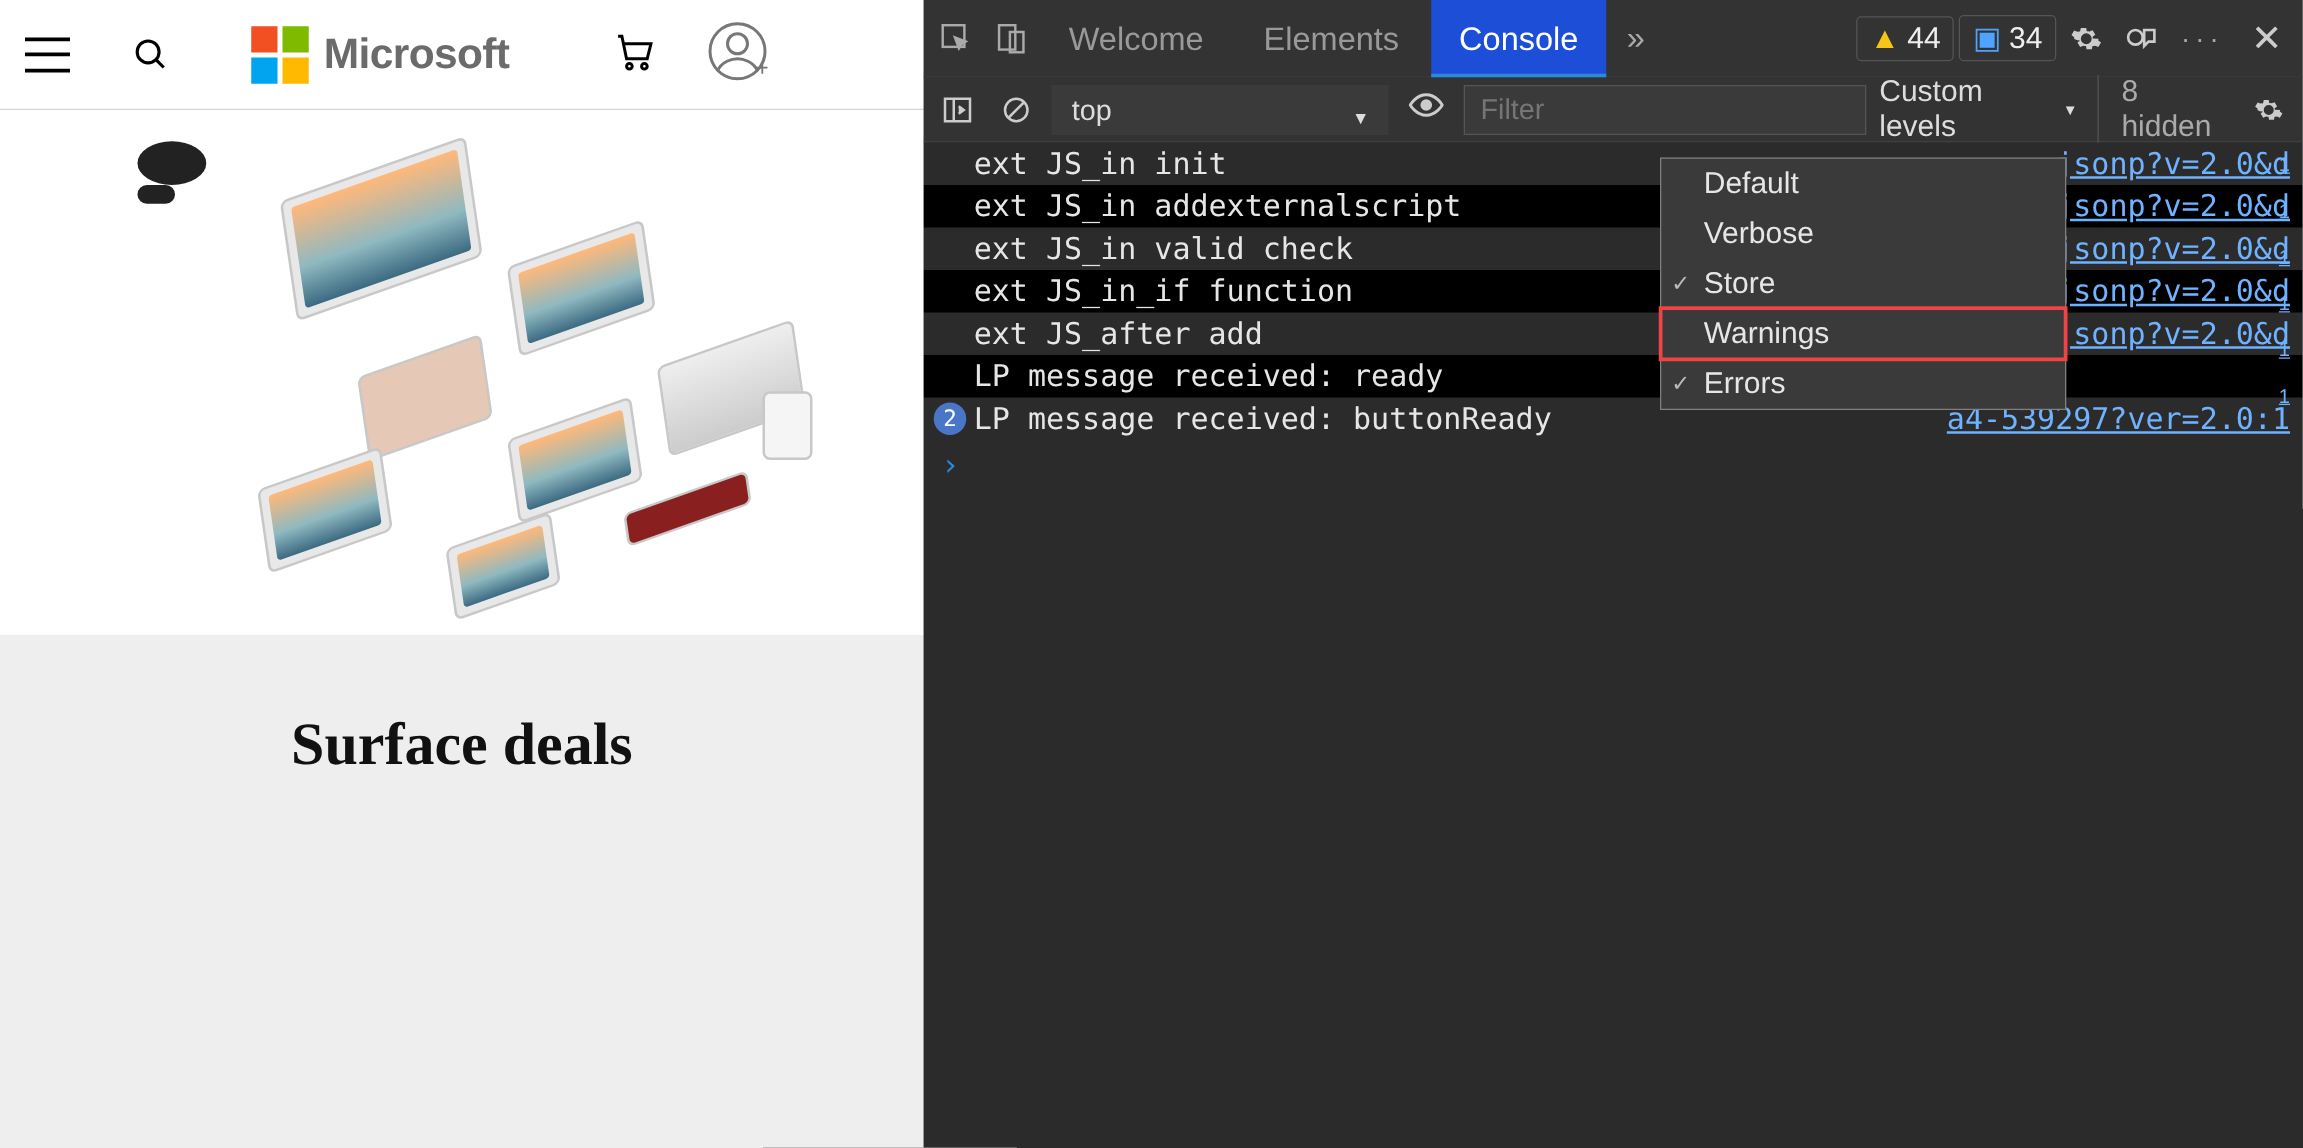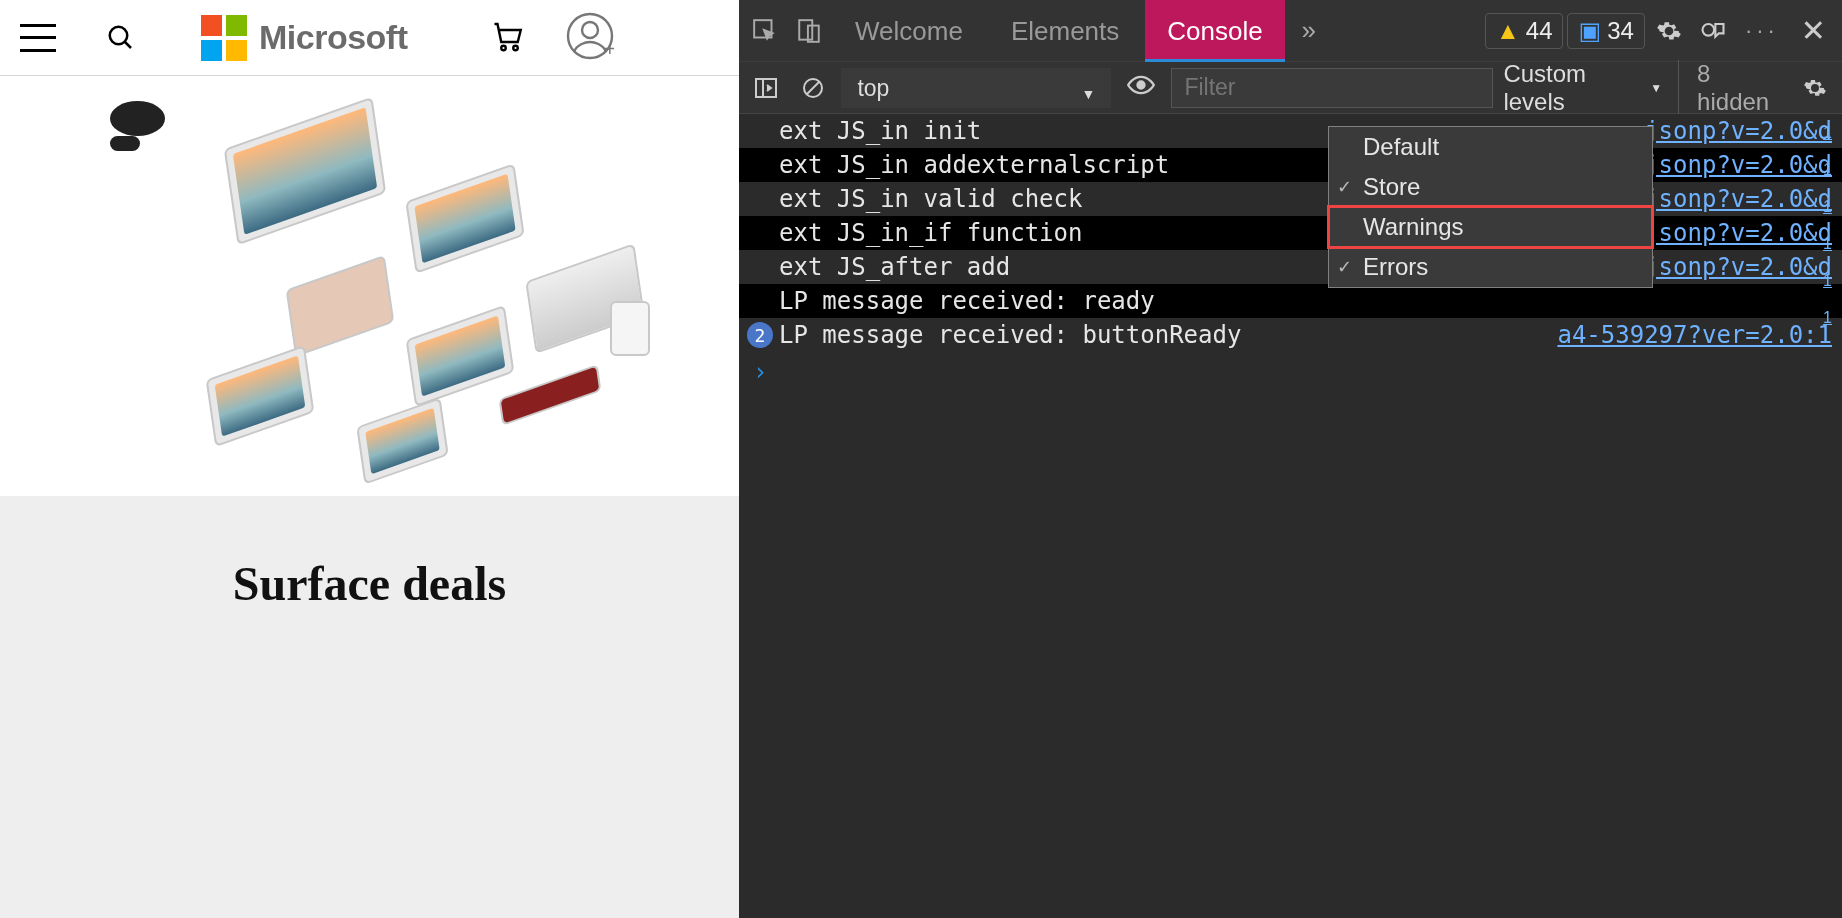--- a/index.html
+++ b/index.html
@@ -6,21 +6,21 @@
 body {
   display:flex;
   font-family: -apple-system, BlinkMacSystemFont, "Segoe UI", Arial, sans-serif;
   width:1842px; height:918px;
   overflow:hidden;
   background:#fff;
 }
 
 .left-pane { width:739px; height:918px; background:#fff; display:flex; flex-direction:column; }
 .ms-header {
-  height:76px; display:flex; align-items:center; padding:0 20px; gap:10px;
+  height:88px; display:flex; align-items:center; padding:0 20px; gap:10px;
   border-bottom:1px solid #d6d6d6;
 }
 .hamburger { width:36px; height:28px; display:flex; flex-direction:column; justify-content:space-between; margin-right:40px; cursor:pointer;}
 .hamburger div { height:3px; background:#000; }
 .search-ico { width:30px; height:30px; margin-right:55px; cursor:pointer;}
 .ms-logo { display:flex; align-items:center; gap:12px; margin-right:50px;}
 .ms-grid { width:46px; height:46px; display:grid; grid-template-columns:1fr 1fr; grid-template-rows:1fr 1fr; gap:4px;}
 .ms-grid div:nth-child(1){background:#f25022;}
 .ms-grid div:nth-child(2){background:#7fba00;}
 .ms-grid div:nth-child(3){background:#00a4ef;}
@@ -50,21 +50,21 @@
 .textblock h1{font-size:48px;font-weight:800;color:#111;margin-bottom:22px;}
 .textblock p{font-size:28px;color:#111;line-height:1.4;max-width:640px;margin:0 auto;}
 
 
 .right-pane { flex:1; height:918px; background:#2b2b2b; color:#ccc; display:flex; flex-direction:column; font-family:"Segoe UI",Arial,sans-serif;}
 .dt-topbar {
   height:62px; background:#333; display:flex; align-items:center; padding:0 6px; gap:4px; border-bottom:1px solid #3d3d3d;
 }
 .dt-ico {width:40px;height:40px;display:flex;align-items:center;justify-content:center;color:#aaa;cursor:pointer;font-size:20px;}
 .dt-tab {padding:0 22px;height:62px;line-height:62px;font-size:26px;color:#999;cursor:pointer;}
-.dt-tab.active{color:#fff;border-bottom:3px solid #2b8bd9;background:#be185d;}
+.dt-tab.active{color:#fff;border-bottom:3px solid #2b8bd9;background:#1d4ed8;}
 .dt-spacer{flex:1;}
 .dt-badge{display:flex;align-items:center;gap:6px;border:1px solid #555;border-radius:4px;padding:3px 10px;font-size:24px;color:#eee;cursor:pointer;}
 .dt-badge .warn-tri{color:#f5c518;}
 .dt-badge .msg-ico{color:#4da3ff;}
 .dt-kebab{color:#aaa;font-size:22px;letter-spacing:4px;cursor:pointer;padding:0 8px;}
 .dt-close{color:#ccc;font-size:30px;padding:0 10px;cursor:pointer;}
 
 .dt-filterbar{
   height:52px;background:#333;display:flex;align-items:center;gap:10px;padding:0 8px;border-bottom:1px solid #444;
   font-size:24px;
@@ -280,20 +280,23 @@
           <span class="msg">LP message received: buttonReady</span>
           <a class="src">a4-539297?ver=2.0:1</a>
         </div>
       </div>
 
     <div class="levels-menu">
       <div class="opt">
           <span>Default</span>
         </div>
       <div class="opt">
+          <span>Verbose</span>
+        </div>
+      <div class="opt">
           <span class="chk">✓</span>
           <span>Store</span>
         </div>
       <div class="opt highlighted">
           <span>Warnings</span>
         </div>
       <div class="opt">
           <span class="chk">✓</span>
           <span>Errors</span>
         </div>

